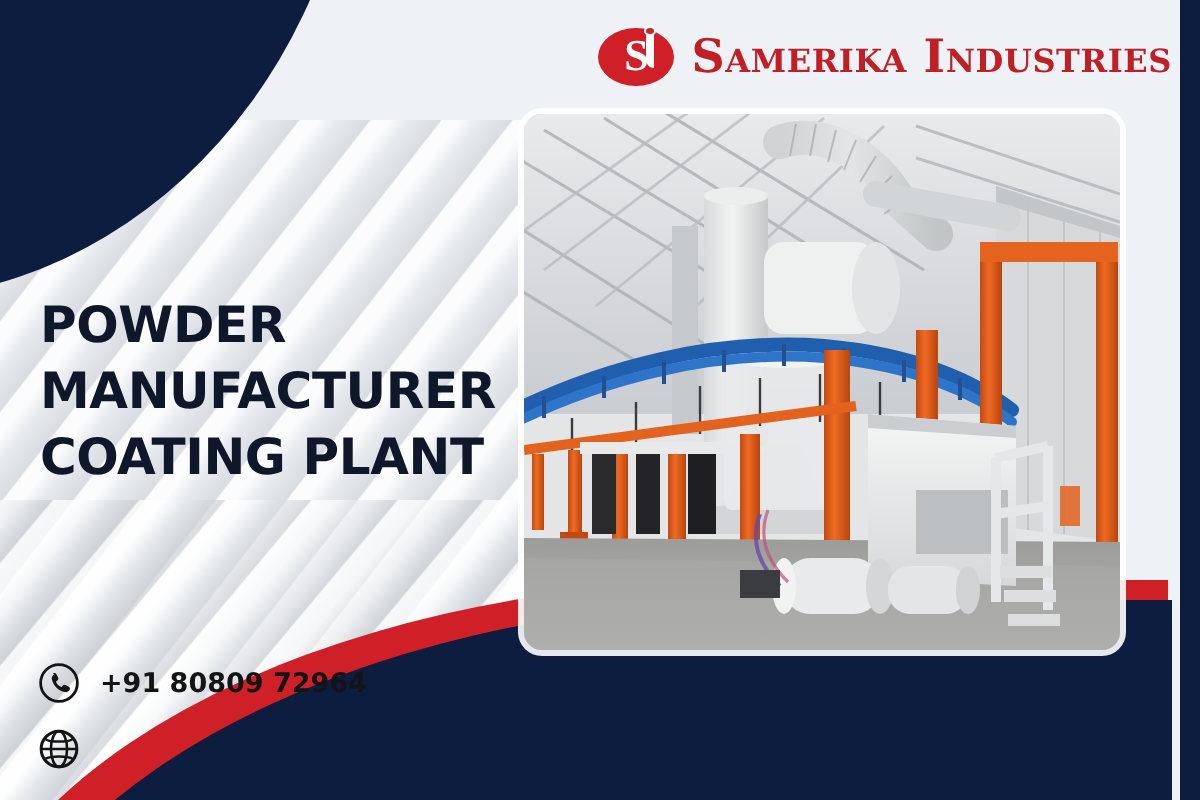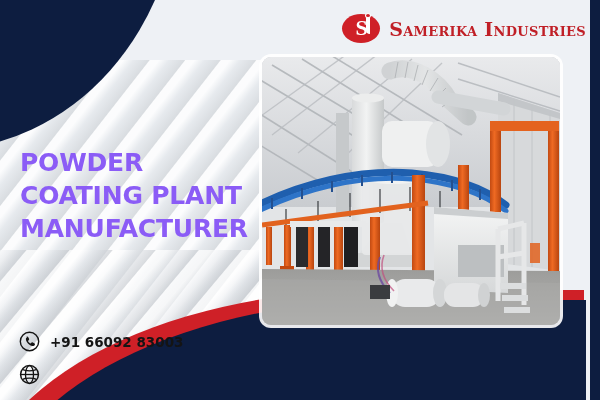--- a/index.html
+++ b/index.html
@@ -113,33 +113,33 @@
     width:4px; height:17px; background:#ffffff;
     border-bottom-left-radius:4px;
   }
   .logo-mark .jdot {
     position:absolute; right:9px; top:-1px;
     width:6px; height:5px; background:#cf2027;
     border:1.5px solid #ffffff; border-radius:50%;
   }
   .brand-name {
     color:#c01f26;
-    font-size:19px;
+    font-size:23px;
     font-weight:bold;
     font-variant:small-caps;
     letter-spacing:0.3px;
     white-space:nowrap;
     font-family:"DejaVu Serif", serif;
   }
 
   
   .headline {
     position:absolute; left:20px; top:146px;
     z-index:25;
-    color:#8b5cf6;
+    color:#0f172a;
     font-size:25px;
     font-weight:bold;
     line-height:1.32;
     letter-spacing:-0.2px;
     text-transform:uppercase;
     font-family:"DejaVu Sans", sans-serif;
   }
   .headline div { white-space:nowrap; }
 
   
@@ -362,32 +362,32 @@
     <div class="logo-mark">
       <div class="s">S</div>
       <div class="j"></div>
       <div class="jdot"></div>
     </div>
     <div class="brand-name">Samerika Industries</div>
   </div>
 
   <div class="headline">
     <div>POWDER</div>
+    <div>MANUFACTURER</div>
     <div>COATING PLANT</div>
-    <div>MANUFACTURER</div>
   </div>
 
   <div class="contacts">
 
     <div class="contact-row">
       <svg class="cicon" viewBox="0 0 24 24">
         <circle cx="12" cy="12" r="10.5" fill="none" stroke="#141414" stroke-width="1.6"></circle>
         <path d="M8.6 6.6c.8-.5 1.6-.2 2 .6l.9 1.7c.3.6.2 1.1-.3 1.5l-.7.6c-.2.2-.2.4-.1.6.5 1.1 1.5 2.1 2.6 2.6.2.1.4.1.6-.1l.6-.7c.4-.5.9-.6 1.5-.3l1.7.9c.8.4 1.1 1.2.6 2-.5.9-1.5 1.4-2.6 1.2-3.6-.6-6.9-3.9-7.5-7.5-.2-1.1.3-2.1 1.2-2.6z" fill="#141414"></path>
       </svg>
-      <span class="label">+91 66092 83003</span>
+      <span class="label">+91 80809 72964</span>
     </div>
 
     <div class="contact-row">
       <svg class="cicon" viewBox="0 0 24 24">
         <circle cx="12" cy="12" r="10.2" fill="none" stroke="#141414" stroke-width="1.7"></circle>
         <ellipse cx="12" cy="12" rx="4.6" ry="10.2" fill="none" stroke="#141414" stroke-width="1.5"></ellipse>
         <line x1="2" y1="12" x2="22" y2="12" stroke="#141414" stroke-width="1.5"></line>
         <path d="M4.2 6.4 C7 8.2 17 8.2 19.8 6.4" fill="none" stroke="#141414" stroke-width="1.4"></path>
         <path d="M4.2 17.6 C7 15.8 17 15.8 19.8 17.6" fill="none" stroke="#141414" stroke-width="1.4"></path>
       </svg>

